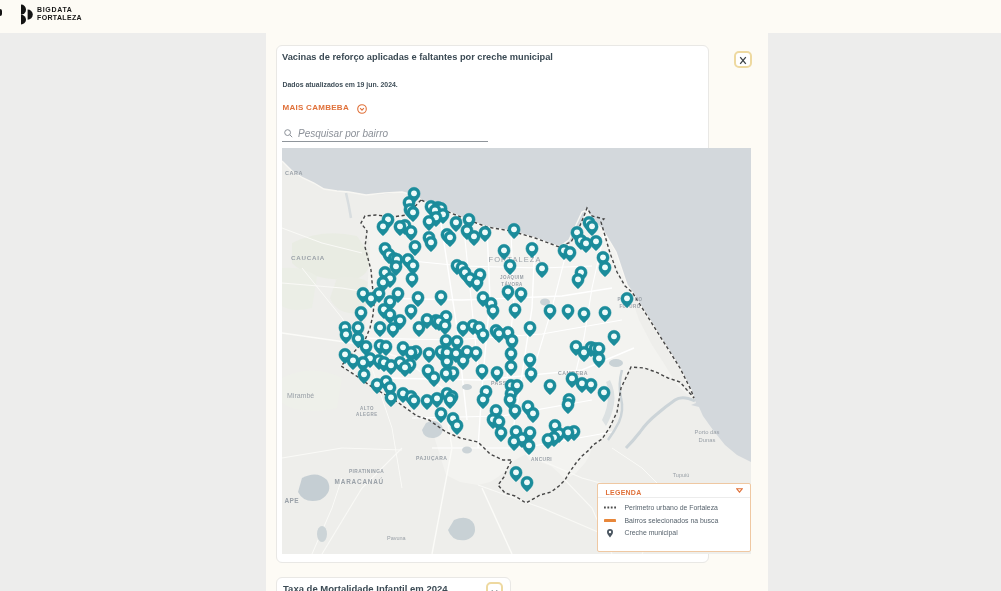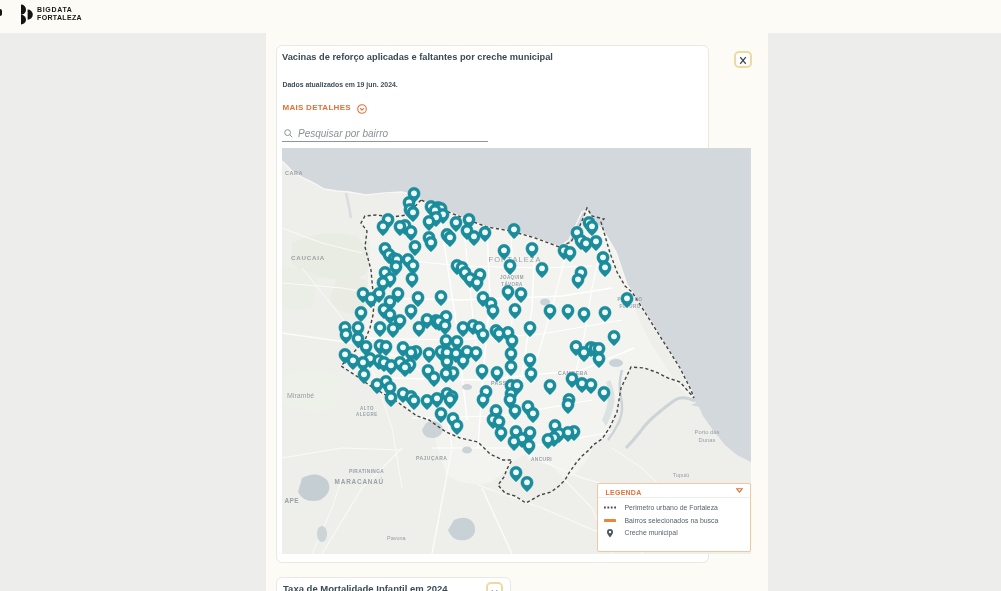--- a/index.html
+++ b/index.html
@@ -52,21 +52,21 @@
 </header>
 <div class="panel l"></div>
 <div class="panel r"></div>
 
 <div class="card" id="card1">
   <div class="title">Vacinas de reforço aplicadas e faltantes por creche municipal</div>
   <div class="close"><svg width="14" height="13" viewBox="0 0 14 13">
         <path d="M4.2,3.2 L9.8,9.8 M9.8,3.2 L4.2,9.8" stroke="#3d4347" stroke-width="1.3" fill="none"></path>
       </svg></div>
   <div class="updated">Dados atualizados em 19 jun. 2024.</div>
-  <div class="details">MAIS DETALHES</div>
+  <div class="details">MAIS CAMBEBA</div>
   <svg class="dicon" width="10" height="10" viewBox="0 0 10 10">
       <circle cx="5" cy="5" r="4.3" fill="none" stroke="#e0713a" stroke-width="1.1"></circle>
       <path d="M3.1,4.2 L5,6.1 L6.9,4.2" fill="none" stroke="#e0713a" stroke-width="1.1"></path>
   </svg>
   <svg class="searchico" width="9" height="9" viewBox="0 0 9 9">
       <circle cx="3.6" cy="3.6" r="2.9" fill="none" stroke="#8b9098" stroke-width="1"></circle>
       <path d="M5.8,5.8 L8.2,8.2" stroke="#8b9098" stroke-width="1"></path>
     </svg>
   <div class="searchtxt">Pesquisar por bairro</div>
   <div class="underline"></div>

